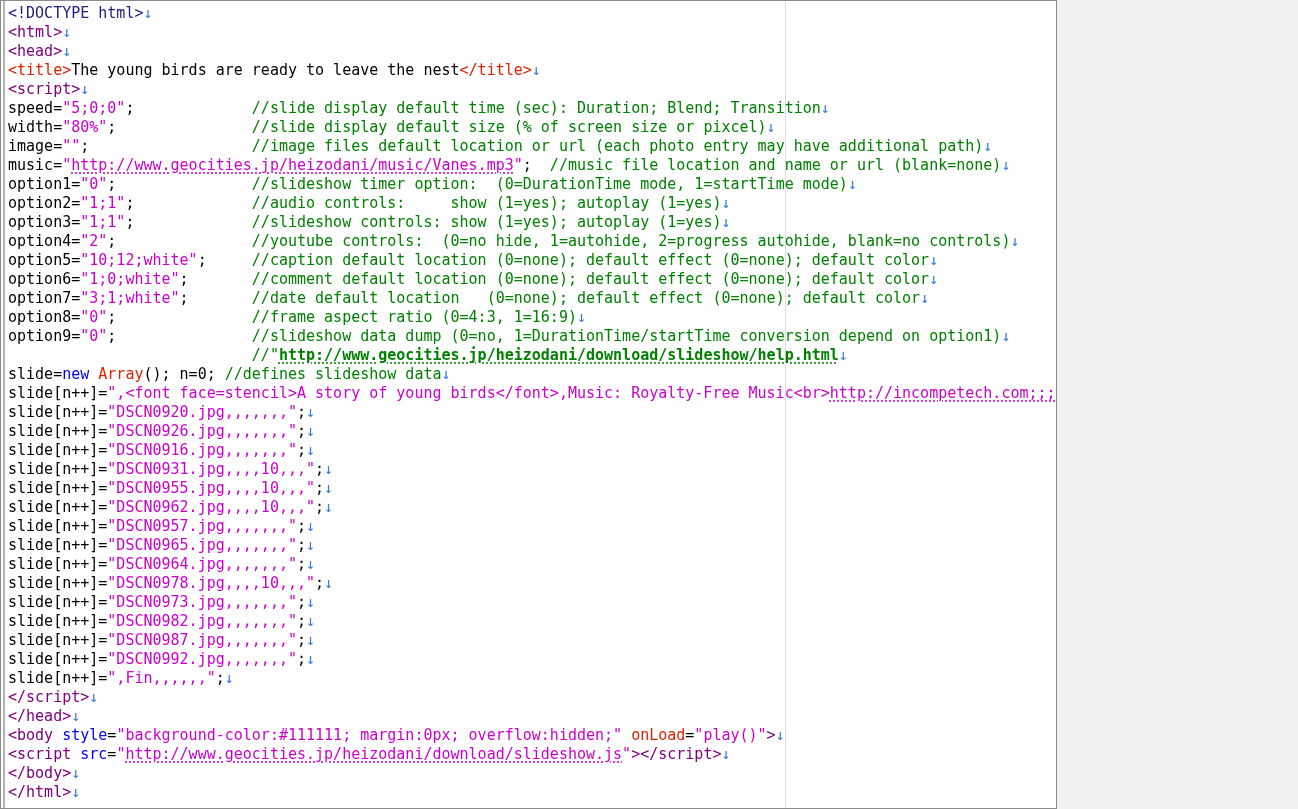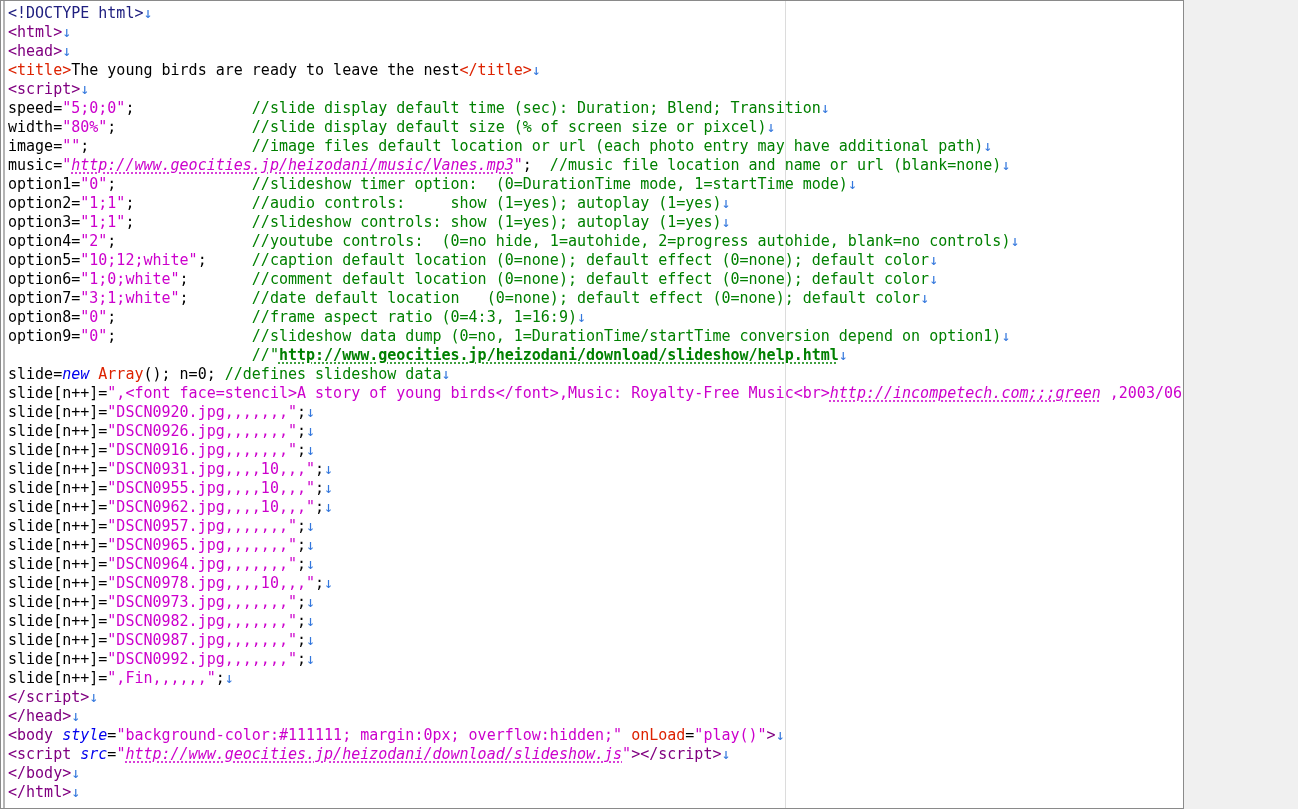--- a/index.html
+++ b/index.html
@@ -1,33 +1,33 @@
 <!DOCTYPE html>
 <html style="--bg: #ffffff; --border: #8a8a8a; --plain: #000000; --tag: #800080; --doctype: #202080; --special: #dd2200; --keyword: #0000ee; --string: #cc00cc; --comment: #008000; --newline: #3377dd; --guide: #dcdcdc;"><head>
 <meta charset="utf-8">
 <style>
   html,body{margin:0;padding:0;background:#f0f0f0;}
   .window{
-    position:relative;width:1184px;height:809px;box-sizing:border-box;
+    position:relative;width:1057px;height:809px;box-sizing:border-box;
     background:var(--bg,#fff);border:1px solid var(--border,#8a8a8a);
     overflow:hidden;
     font-family:"DejaVu Sans Mono",monospace;
     font-size:15px;line-height:19px;cursor:text;
   }
   .left-edge{position:absolute;left:2px;top:0;width:2px;height:100%;background:#b4b4b4;z-index:1;}
   .guide{position:absolute;top:0;width:1px;height:100%;background:var(--guide,#dcdcdc);z-index:1;}
   .code{position:absolute;left:7px;top:3px;white-space:pre;z-index:2;}
   .line{height:19px;}
   .k{color:var(--plain,#000);}
   .p{color:var(--tag,#800080);}
   .n{color:var(--doctype,#202080);}
   .r{color:var(--special,#dd2200);}
-  .b{color:var(--keyword,#0000ee);font-style:italic;}
+  .b{color:var(--keyword,#0000ee);}
   .s{color:var(--string,#cc00cc);}
-  .su{color:var(--string,#cc00cc);text-decoration:underline dotted;text-underline-offset:3px;font-style:italic;}
+  .su{color:var(--string,#cc00cc);text-decoration:underline dotted;text-underline-offset:3px;}
   .c{color:var(--comment,#008000);}
   .cu{color:var(--comment,#008000);text-decoration:underline dotted;text-underline-offset:3px;font-weight:bold;}
   .ar{color:var(--newline,#3377dd);}
 </style>
 </head>
 <body>
 
 <div class="window">
   <div class="left-edge"></div>
   <div class="guide" style="left: 784px;"></div>

